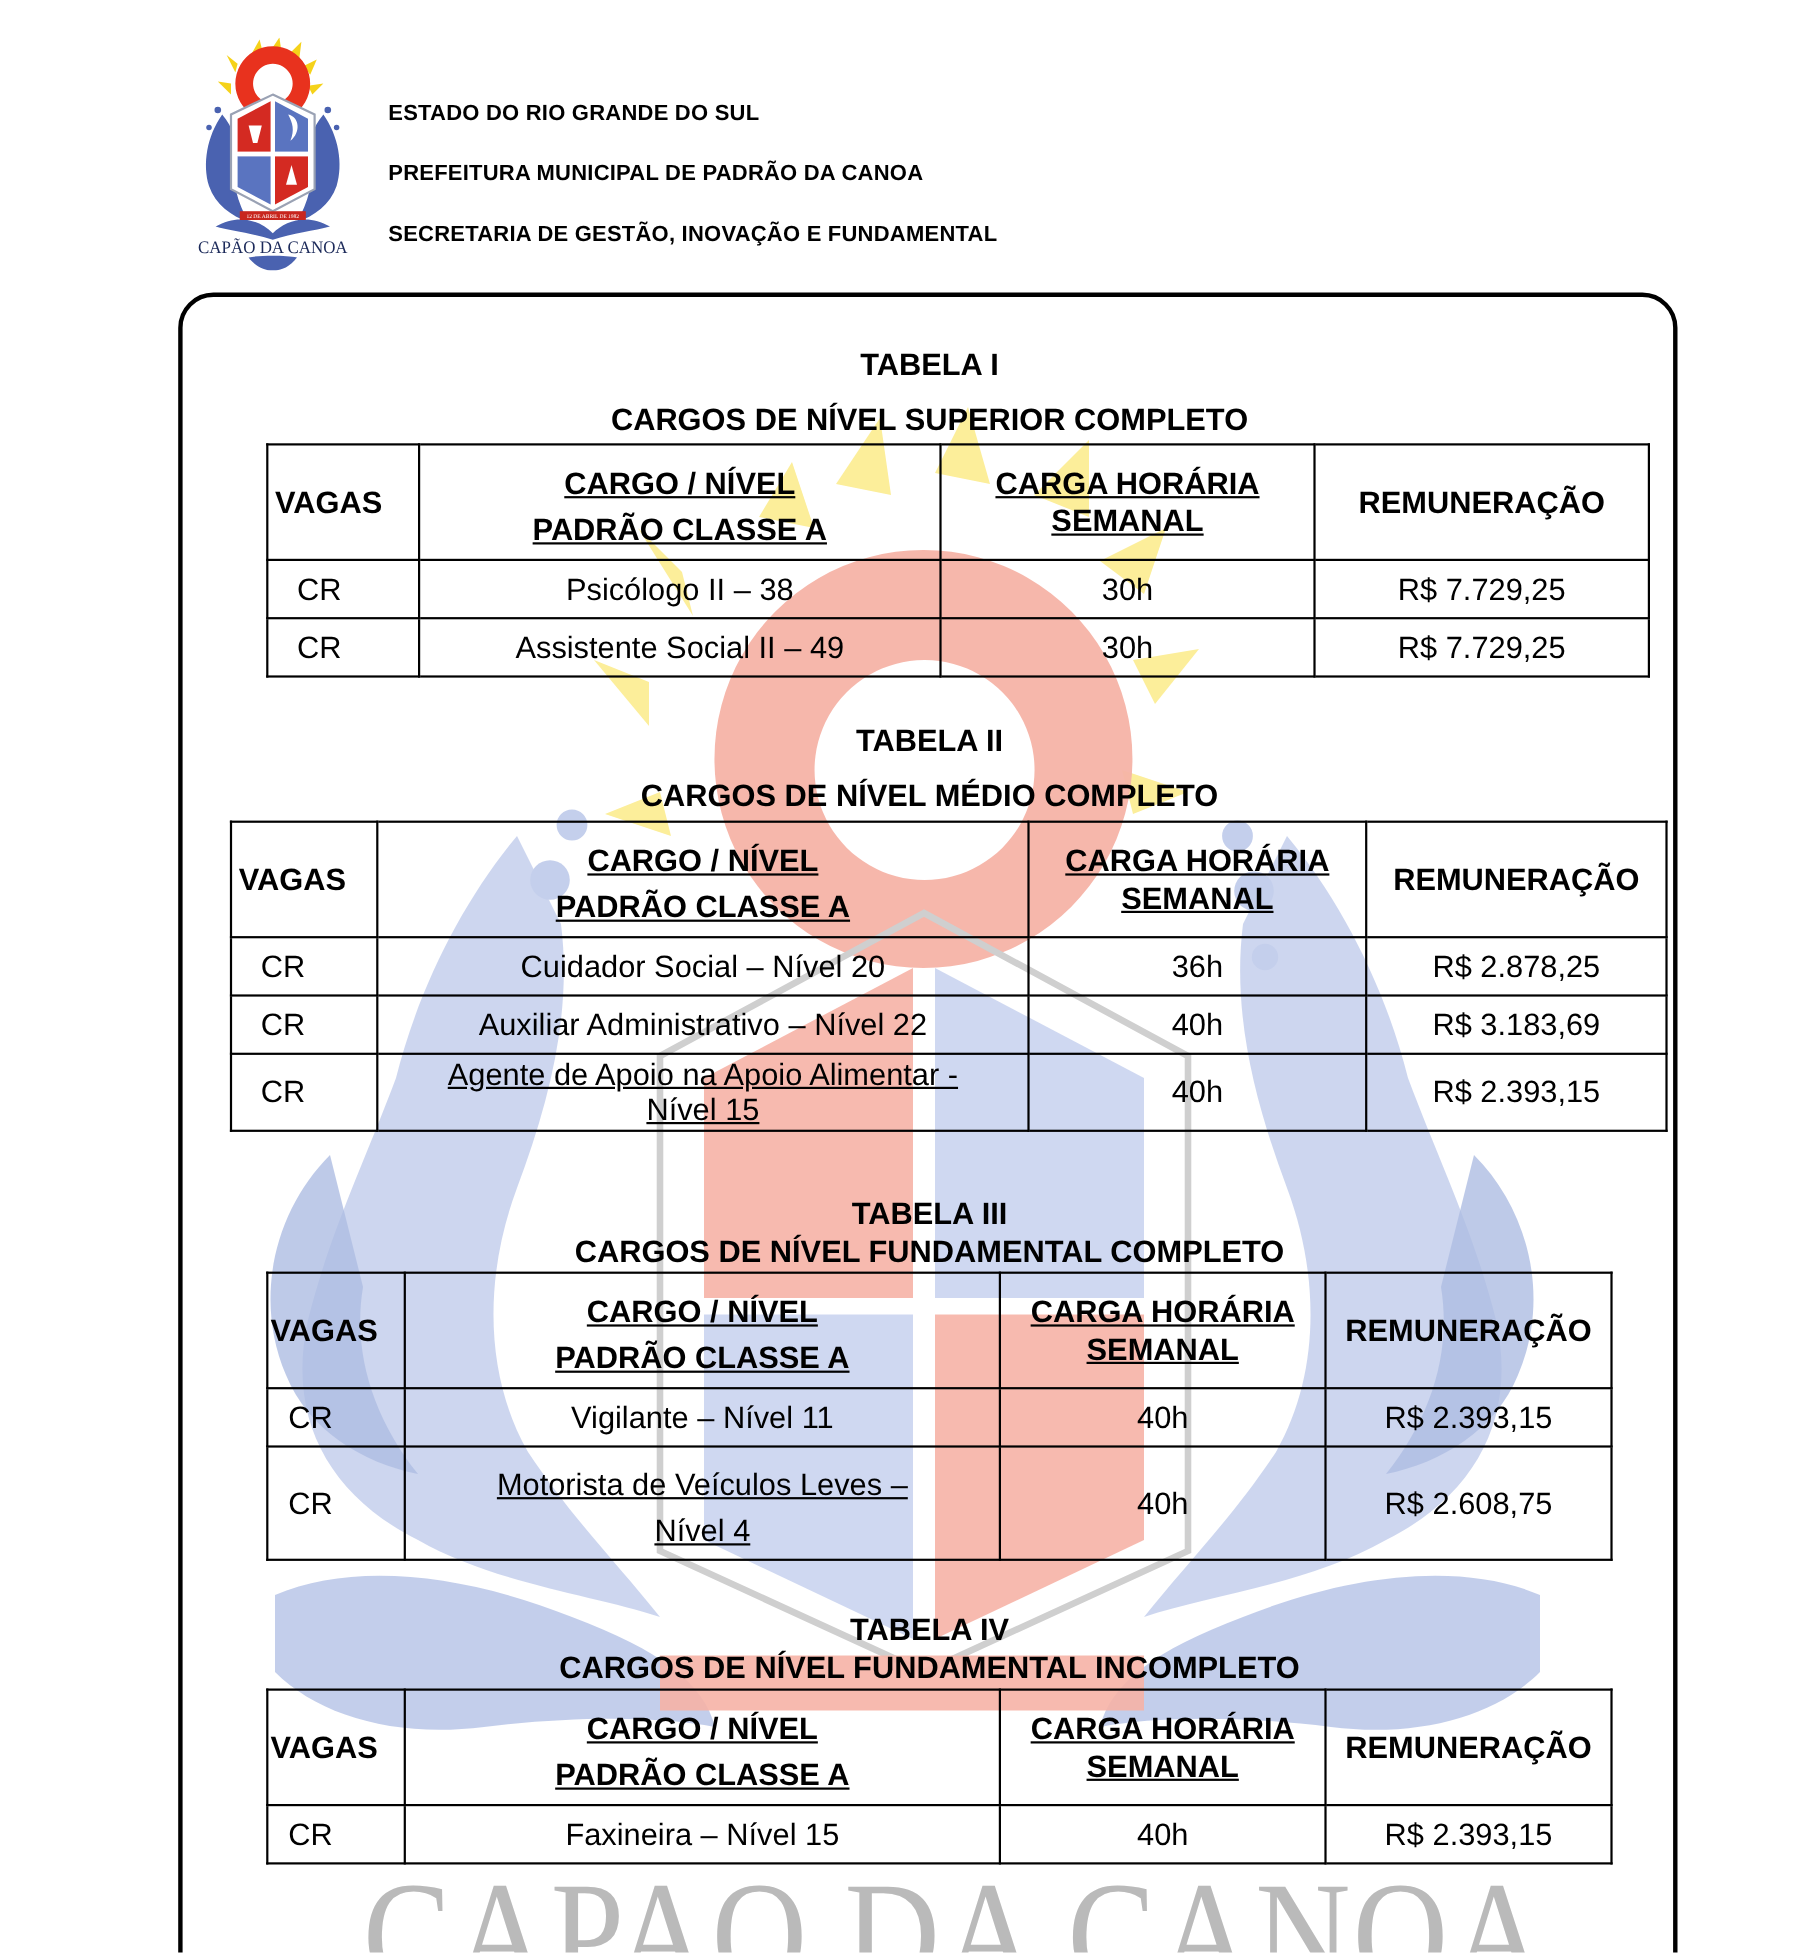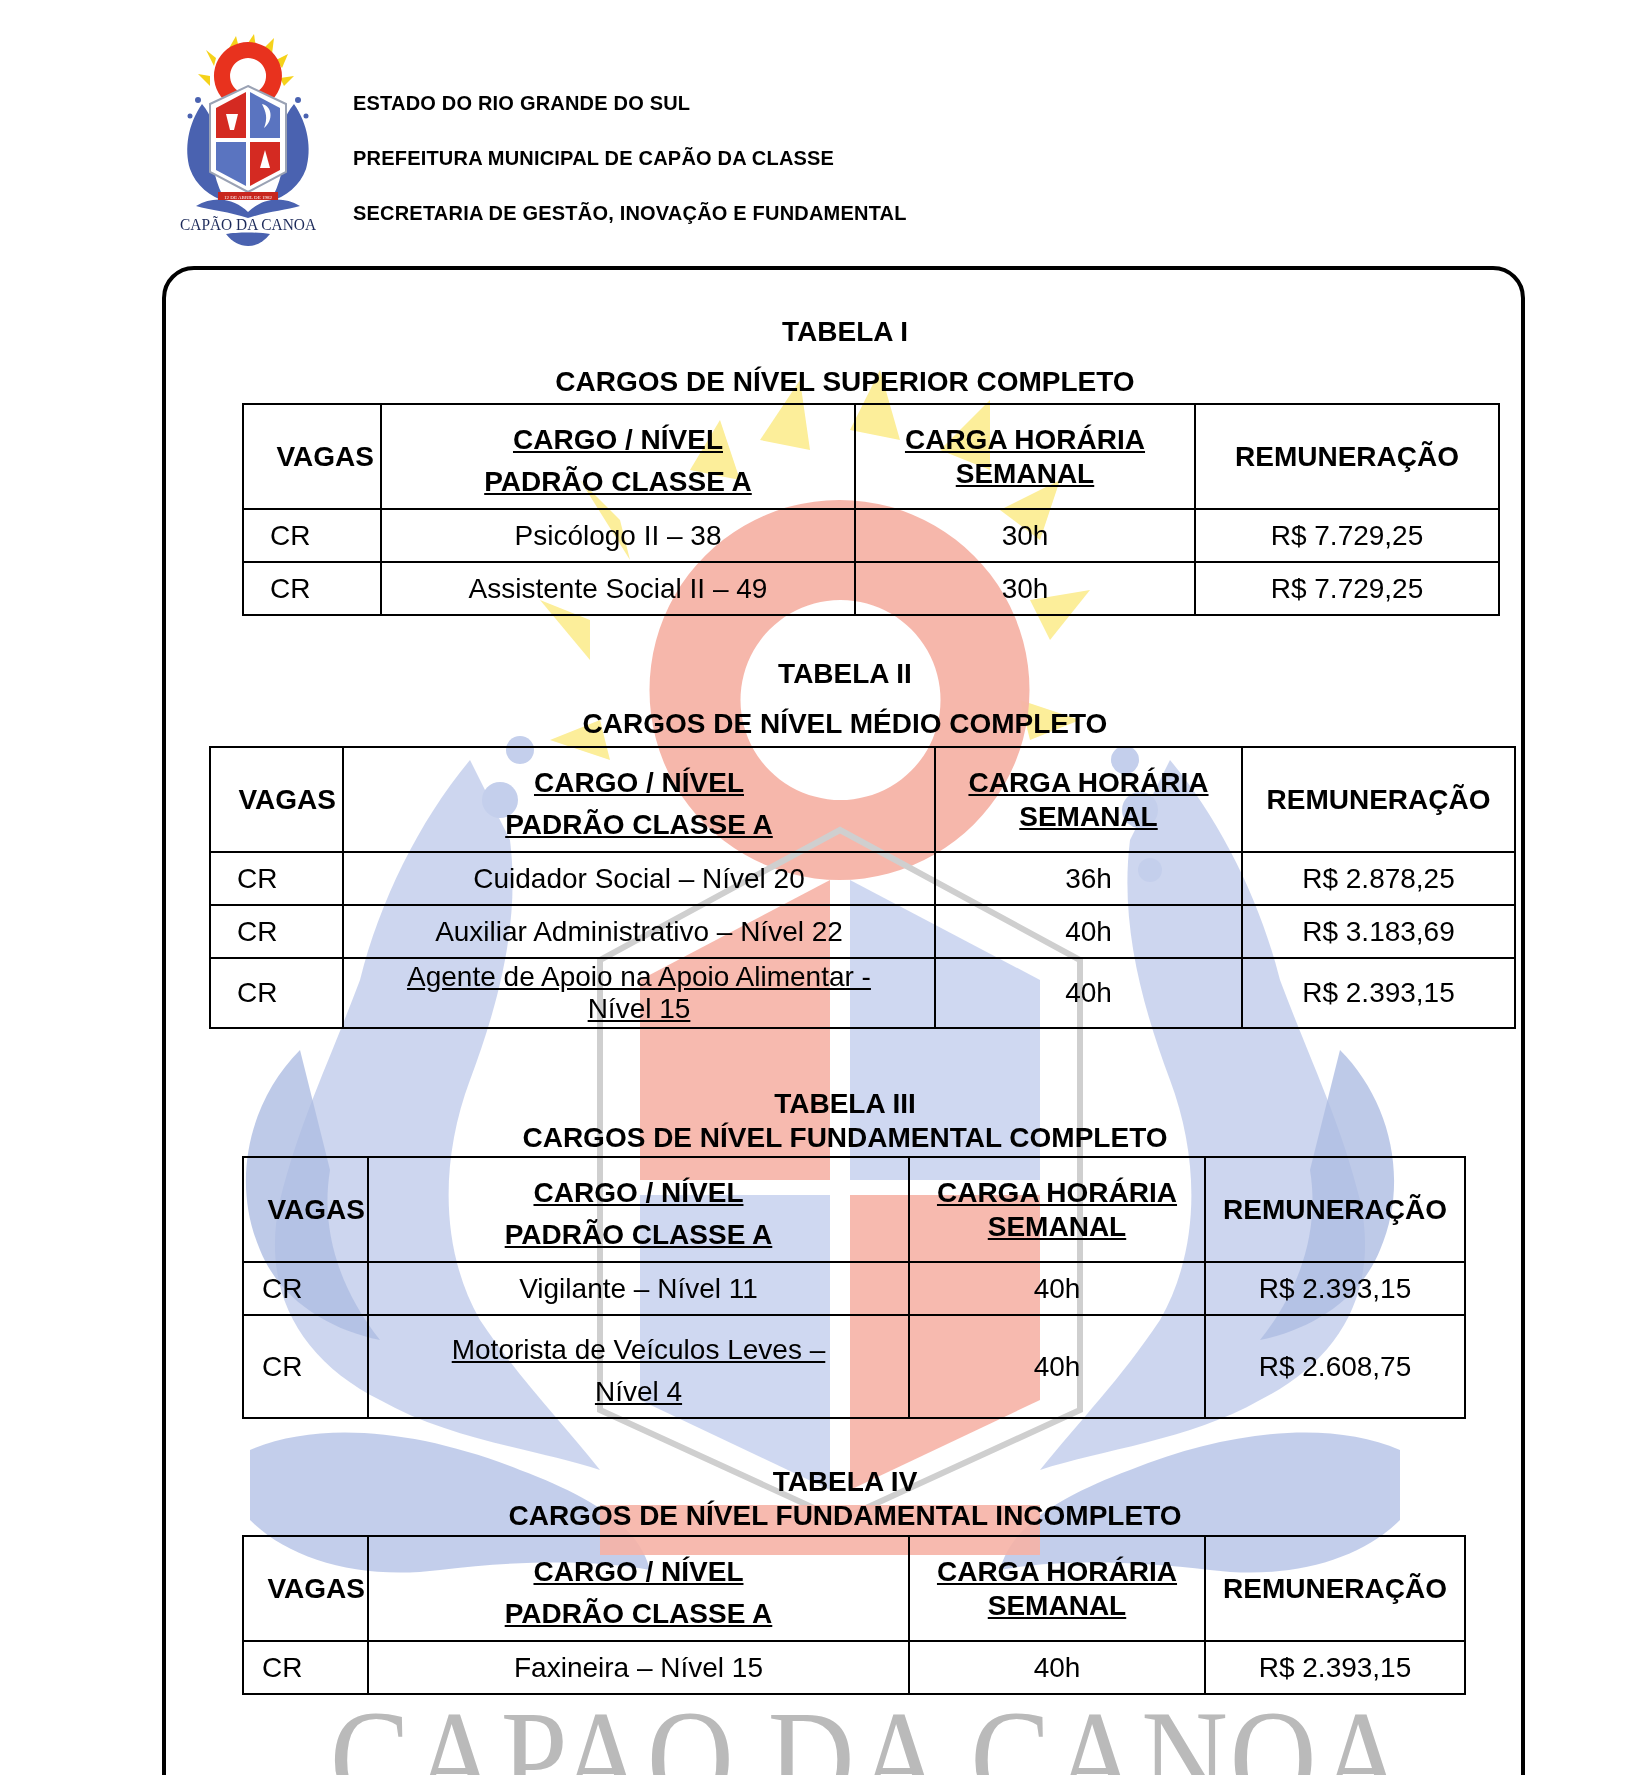--- a/index.html
+++ b/index.html
@@ -22,21 +22,21 @@
 
   
   .tbl-title { position: absolute; left: 0; width: 1690px; text-align: center; font-weight: bold; font-size: 28px; white-space: nowrap; }
 
   
   table.grid { position: absolute; border-collapse: collapse; table-layout: fixed; }
   table.grid td, table.grid th { border: 2px solid #000; padding: 0 6px; text-align: center; vertical-align: middle; font-size: 28px; line-height: 34px; background: transparent; }
   table.grid th { font-weight: bold; }
   table.grid td { font-weight: normal; }
   table.grid td.vagas { text-align: left; padding-left: 26px; }
-  table.grid th.vagas { text-align: right; }
+  table.grid th.vagas { text-align: left; }
   .hdr-two { display: block; text-decoration: underline; }
   .hdr-gap { line-height: 50px; }
 </style>
 </head>
 <body>
 
 <div class="watermark">
   <svg viewBox="0 0 1646 1775" xmlns="http://www.w3.org/2000/svg">
 
     <path d="M470 760 C420 820 380 900 360 980 C330 1060 300 1120 280 1200 C260 1290 300 1360 380 1400 C450 1440 540 1450 600 1470 C560 1420 520 1380 480 1320 C440 1250 440 1160 470 1080 C500 1000 520 920 510 840 Z" fill="#c4cfec" opacity="0.85"></path>
@@ -117,21 +117,21 @@
     <text x="72" y="164.5" font-family="Liberation Serif, serif" font-size="5" fill="#ffffff" text-anchor="middle">12 DE ABRIL DE 1982</text>
 
     <text x="72" y="196" font-family="Liberation Serif, serif" font-size="16" fill="#1c2a5a" text-anchor="middle" textLength="136" lengthAdjust="spacingAndGlyphs">CAPÃO DA CANOA</text>
 
     <path d="M50 200 C60 198 84 198 94 200 C88 208 80 212 72 212 C64 212 56 208 50 200 Z" fill="#4a62b0"></path>
   </svg>
 </div>
 
 <div class="header-lines">
   <div class="header-line">ESTADO DO RIO GRANDE DO SUL</div>
-  <div class="header-line">PREFEITURA MUNICIPAL DE CAPÃO DA CLASSE</div>
+  <div class="header-line">PREFEITURA MUNICIPAL DE PADRÃO DA CANOA</div>
   <div class="header-line">SECRETARIA DE GESTÃO, INOVAÇÃO E FUNDAMENTAL</div>
 </div>
 
 <div class="frame"></div>
 
 <div class="tbl-title" style="left:0;width:1690px;top:316px;">TABELA I</div>
 <div class="tbl-title" style="left:0;width:1690px;top:366px;">CARGOS DE NÍVEL SUPERIOR COMPLETO</div>
 <table class="grid" style="left:242px;top:403px;width:1256px;">
   <colgroup>
       <col style="width:138px">

